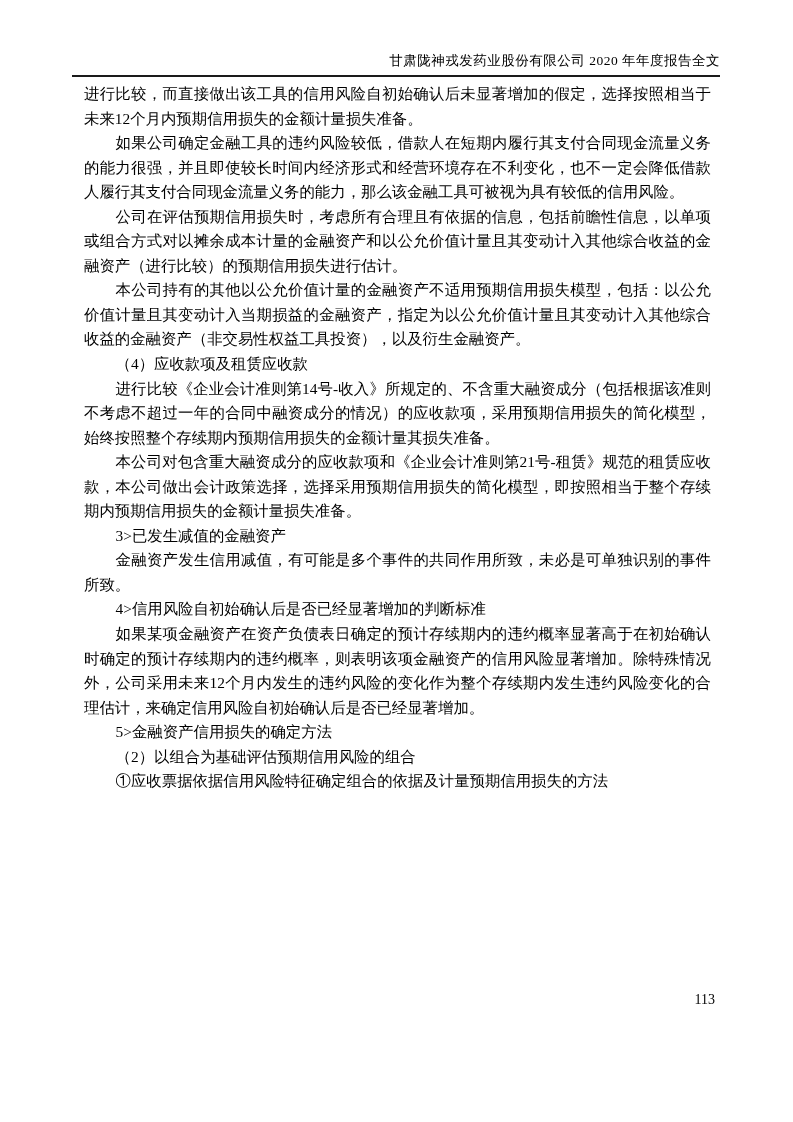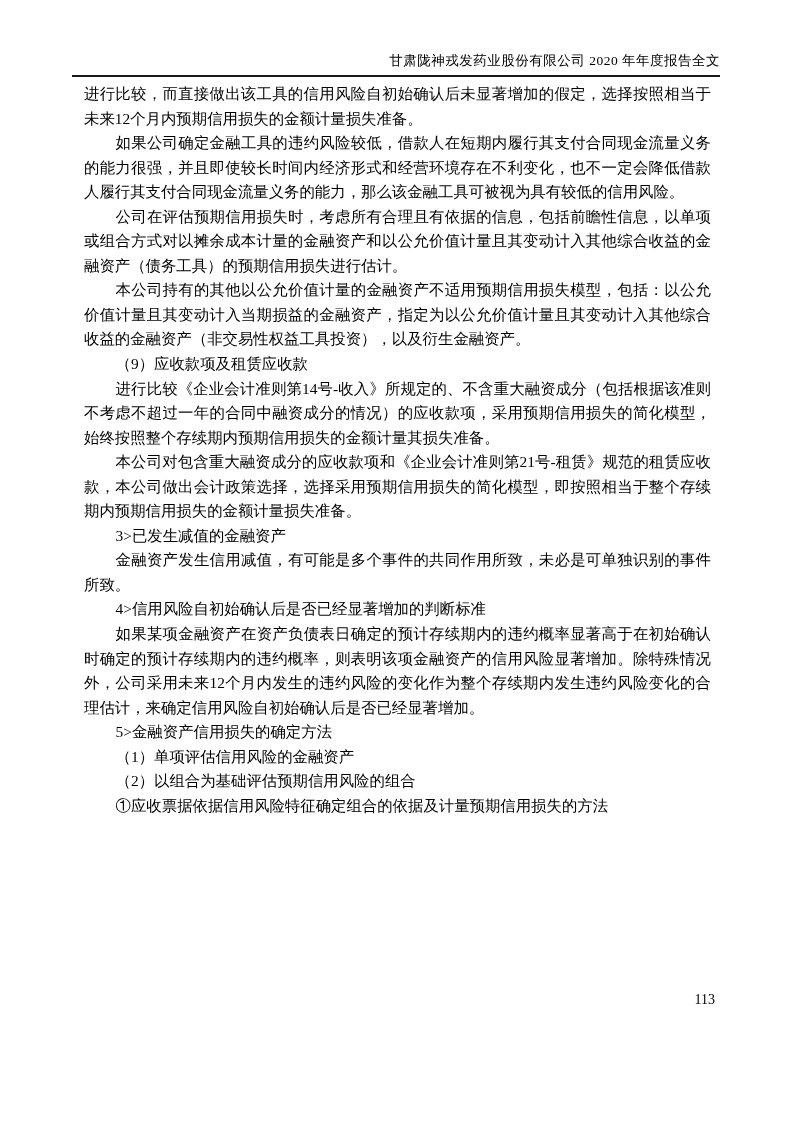--- a/index.html
+++ b/index.html
@@ -45,31 +45,30 @@
 </head>
 <body>
 
 <div class="page">
 
   <div class="running-header">甘肃陇神戎发药业股份有限公司 2020 年年度报告全文</div>
 
   <div class="content">
     <p class="para">进行比较，而直接做出该工具的信用风险自初始确认后未显著增加的假定，选择按照相当于未来12个月内预期信用损失的金额计量损失准备。</p>
     <p class="para indent">如果公司确定金融工具的违约风险较低，借款人在短期内履行其支付合同现金流量义务的能力很强，并且即使较长时间内经济形式和经营环境存在不利变化，也不一定会降低借款人履行其支付合同现金流量义务的能力，那么该金融工具可被视为具有较低的信用风险。</p>
-    <p class="para indent">公司在评估预期信用损失时，考虑所有合理且有依据的信息，包括前瞻性信息，以单项或组合方式对以摊余成本计量的金融资产和以公允价值计量且其变动计入其他综合收益的金融资产（债务工具）的预期信用损失进行估计。</p>
+    <p class="para indent">公司在评估预期信用损失时，考虑所有合理且有依据的信息，包括前瞻性信息，以单项或组合方式对以摊余成本计量的金融资产和以公允价值计量且其变动计入其他综合收益的金融资产（进行比较）的预期信用损失进行估计。</p>
     <p class="para indent">本公司持有的其他以公允价值计量的金融资产不适用预期信用损失模型，包括：以公允价值计量且其变动计入当期损益的金融资产，指定为以公允价值计量且其变动计入其他综合收益的金融资产（非交易性权益工具投资），以及衍生金融资产。</p>
-    <p class="para indent">（9）应收款项及租赁应收款</p>
+    <p class="para indent">（4）应收款项及租赁应收款</p>
     <p class="para indent">进行比较《企业会计准则第14号-收入》所规定的、不含重大融资成分（包括根据该准则不考虑不超过一年的合同中融资成分的情况）的应收款项，采用预期信用损失的简化模型，始终按照整个存续期内预期信用损失的金额计量其损失准备。</p>
     <p class="para indent">本公司对包含重大融资成分的应收款项和《企业会计准则第21号-租赁》规范的租赁应收款，本公司做出会计政策选择，选择采用预期信用损失的简化模型，即按照相当于整个存续期内预期信用损失的金额计量损失准备。</p>
     <p class="para indent">3&gt;已发生减值的金融资产</p>
     <p class="para indent">金融资产发生信用减值，有可能是多个事件的共同作用所致，未必是可单独识别的事件所致。</p>
     <p class="para indent">4&gt;信用风险自初始确认后是否已经显著增加的判断标准</p>
     <p class="para indent">如果某项金融资产在资产负债表日确定的预计存续期内的违约概率显著高于在初始确认时确定的预计存续期内的违约概率，则表明该项金融资产的信用风险显著增加。除特殊情况外，公司采用未来12个月内发生的违约风险的变化作为整个存续期内发生违约风险变化的合理估计，来确定信用风险自初始确认后是否已经显著增加。</p>
     <p class="para indent">5&gt;金融资产信用损失的确定方法</p>
-    <p class="para indent">（1）单项评估信用风险的金融资产</p>
     <p class="para indent">（2）以组合为基础评估预期信用风险的组合</p>
     <p class="para indent">①应收票据依据信用风险特征确定组合的依据及计量预期信用损失的方法</p>
 
   </div>
 
   <div class="page-number">113</div>
 
 </div>
 
 </body></html>

